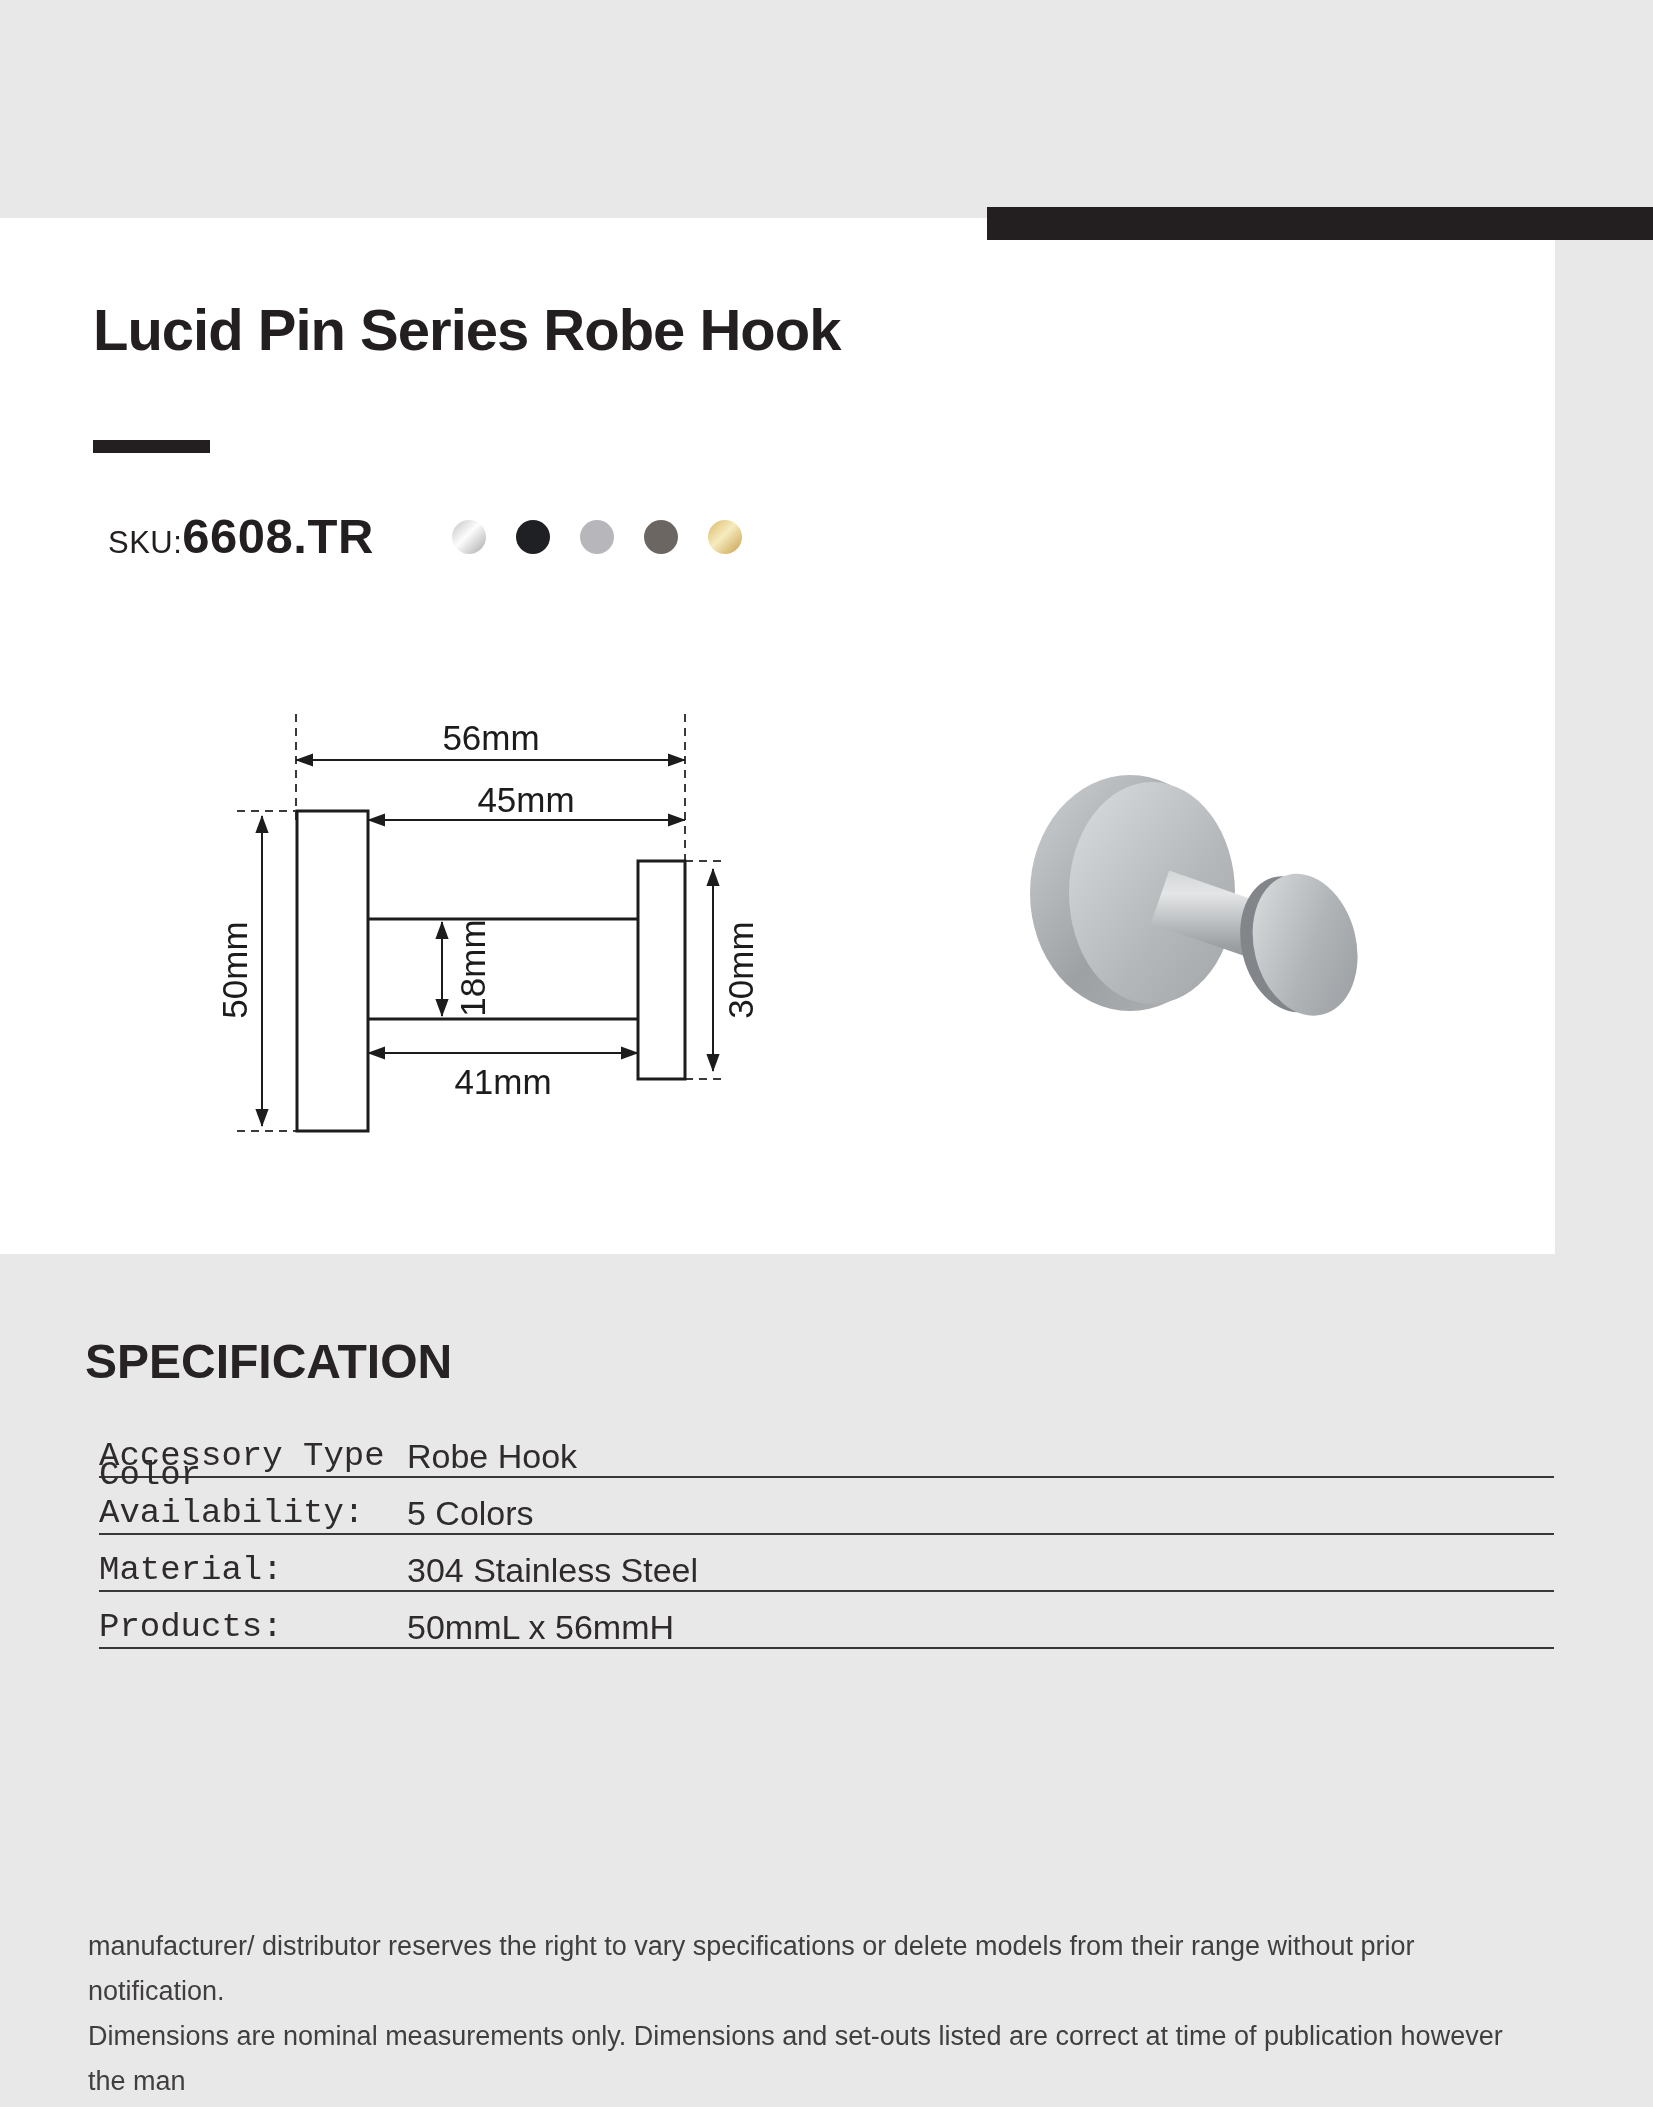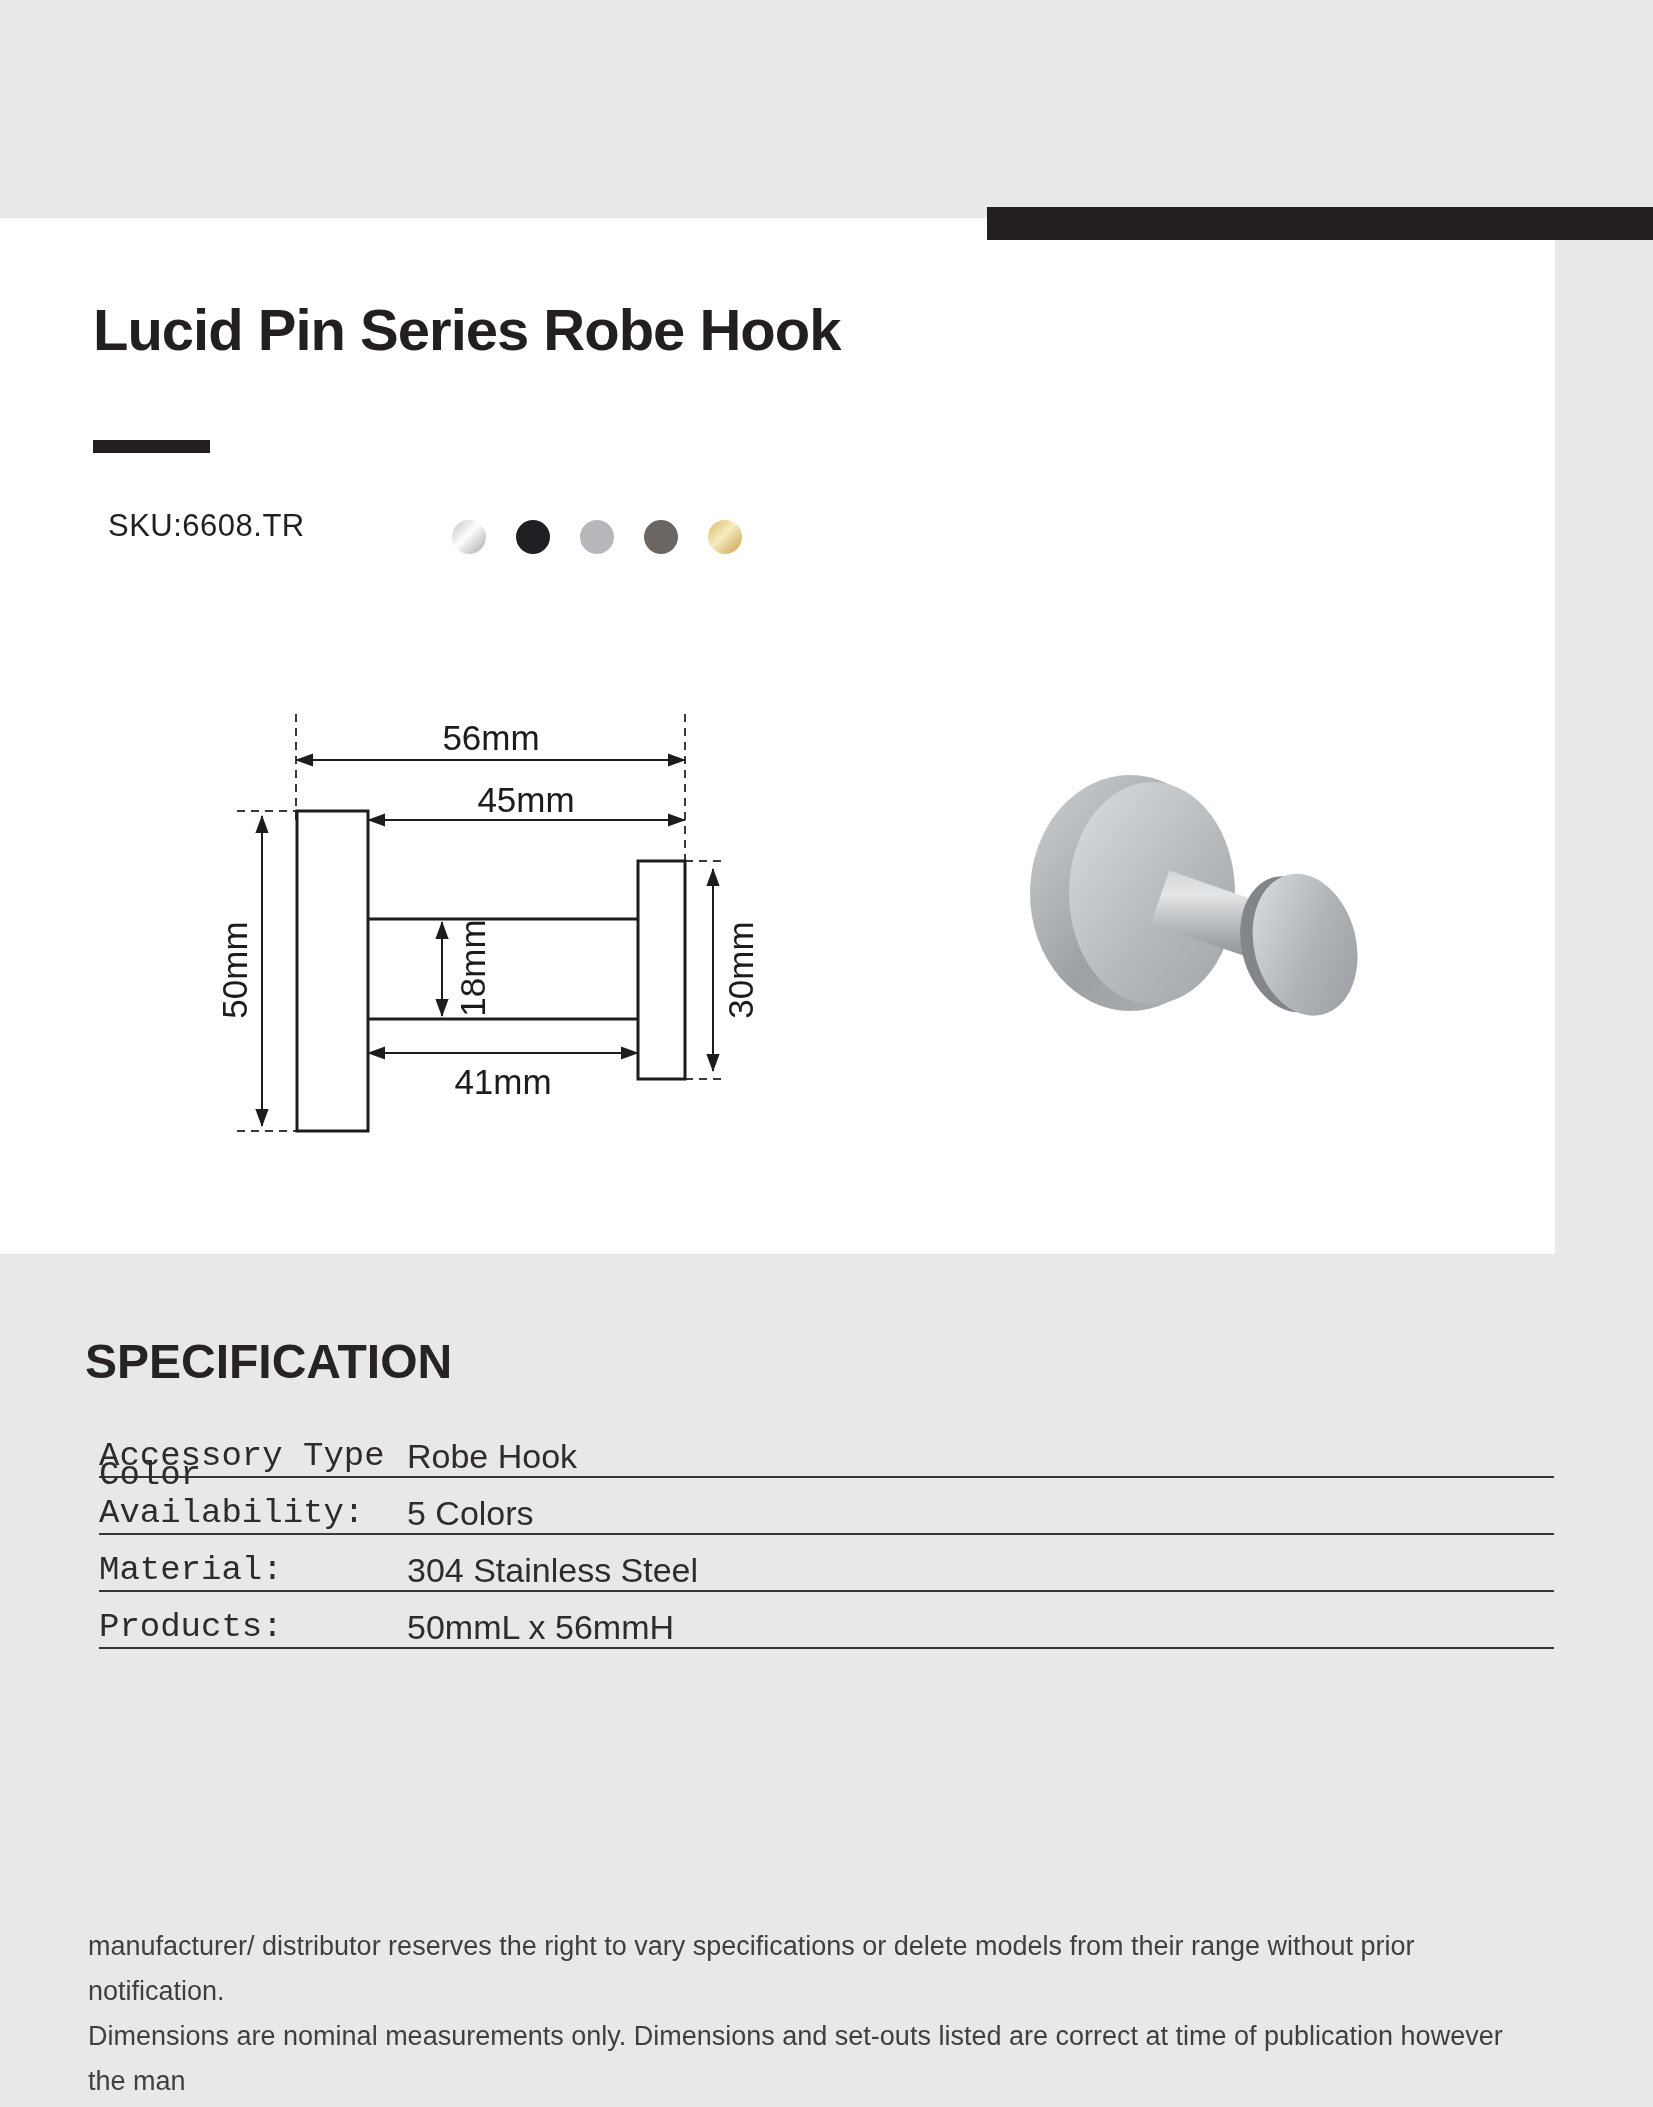--- a/index.html
+++ b/index.html
@@ -18,21 +18,21 @@
   .col-right{left:1555px;top:240px;width:98px;height:1014px;background:#e9e8e8;}
   .section-bottom{left:0;top:1254px;width:1653px;height:853px;background:#e9e8e8;}
 
   
   .title{left:93px;top:301px;font-size:58px;font-weight:600;letter-spacing:-1px;line-height:1;color:#231f20;white-space:nowrap;}
   .title-underline{left:93px;top:440px;width:117px;height:13px;background:#231f20;}
 
   
   .sku-row{left:108px;top:508px;display:flex;align-items:baseline;white-space:nowrap;}
   .sku-label{font-size:31px;font-weight:500;letter-spacing:0.5px;color:#231f20;}
-  .sku-value{font-size:31px;font-weight:400;letter-spacing:0.5px;color:#231f20;}
+  .sku-value{font-size:49px;font-weight:700;letter-spacing:0.5px;color:#231f20;}
   .swatches{left:452px;top:520px;display:flex;gap:30px;}
   .swatch{width:34px;height:34px;border-radius:50%;}
 
   
   .spec-heading{left:85px;top:1338px;font-size:48px;font-weight:700;letter-spacing:0;line-height:1;color:#272223;white-space:nowrap;}
   .spec-table{left:99px;top:1421px;width:1455px;}
   .spec-row{height:54px;border-bottom:2px solid #3a3739;display:flex;align-items:flex-end;padding-bottom:1px;box-sizing:content-box;}
   .spec-row .cell{font-size:34px;line-height:1.1;color:#2f2b2c;}
   .spec-row .label{width:308px;flex:0 0 308px;font-family:Liberation Mono, monospace;}
 

